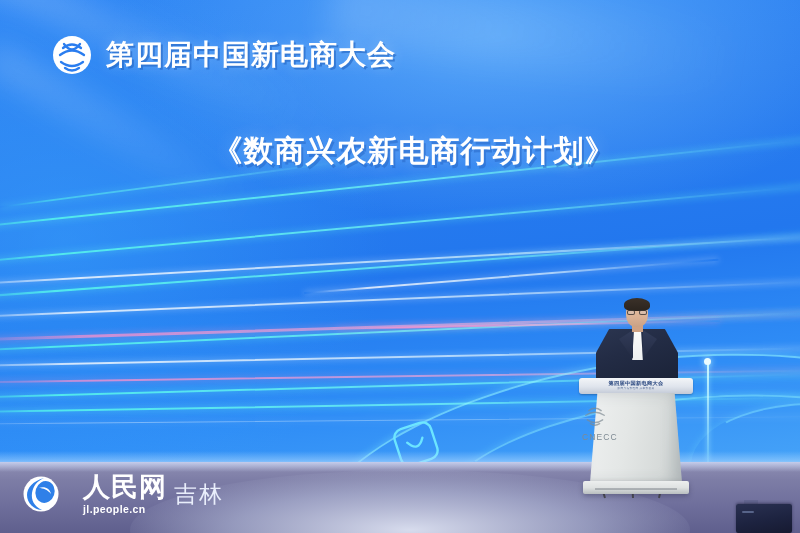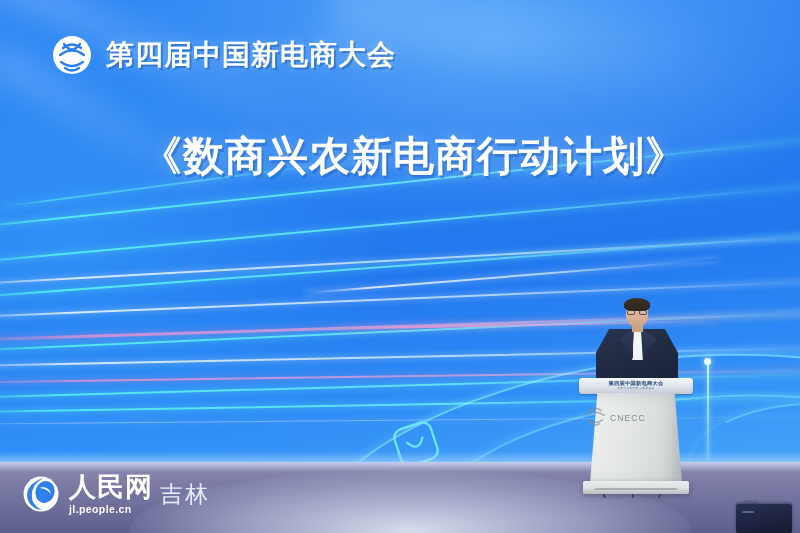--- a/index.html
+++ b/index.html
@@ -94,21 +94,21 @@
     white-space:nowrap; line-height:1; margin-top:1.6px;
   }
   .podium-body{
     position:absolute; left:8px; top:15px; width:92px; height:90px;
     background:linear-gradient(100deg,#eef0f0 0%, #e4e7e6 40%, #d6dad9 78%, #c4c9c9 100%);
     clip-path:polygon(8% 0%, 92% 0%, 100% 100%, 0% 100%);
     box-shadow:inset -8px 0 14px rgba(120,130,135,.28);
   }
   .podium-logo{
     position:absolute; left:0; right:0; top:28px;
-    display:flex; flex-direction:row; align-items:center; gap:2px;
+    display:flex; flex-direction:column; gap:2px;
   }
   .podium-logo svg{ opacity:.68; }
   .podium-logo-text{
     font-size:8.5px; letter-spacing:1.1px; color:#7e8a93; font-weight:500;
   }
   .podium-base{
     position:absolute; left:1px; top:103px; width:106px; height:13px;
     background:linear-gradient(180deg,#eceeee 0%, #dfe2e2 50%, #b9bec0 100%);
     border-radius:2px; box-shadow:0 2px 5px rgba(40,40,70,.35);
   }
@@ -184,30 +184,30 @@
   .title-block{
     position:absolute; left:0; right:0; top:128px;
     text-align:center;
   }
   .title-line1{
     font-size:37px; font-weight:bold; color:#fff; letter-spacing:20px;
     text-indent:20px; line-height:1.15;
     text-shadow:2px 3px 0 rgba(35,100,195,.5), 0 0 18px rgba(255,255,255,.28);
   }
   .title-line2{
-    font-size:41px; font-weight:bold; color:#fff; letter-spacing:1px;
+    font-size:30px; font-weight:bold; color:#fff; letter-spacing:1px;
     margin-top:6px; line-height:1.1;
     text-shadow:2px 3px 0 rgba(35,100,195,.5), 0 0 18px rgba(255,255,255,.28);
     padding-left:28px;
   }
 
   
   .watermark{
     position:absolute; left:22px; top:474px;
-    display:flex; align-items:center; gap:9px;
+    display:flex; align-items:center; gap:23px;
   }
   .wm-globe{ width:38px; height:38px; flex:0 0 auto; }
   .wm-textwrap{ display:flex; align-items:flex-end; gap:7px; }
   .wm-col{ display:flex; flex-direction:column; }
   .wm-cn{
     font-size:27px; font-weight:bold; color:#fff; line-height:1;
     letter-spacing:1px;
   }
   .wm-url{
     font-size:10.5px; font-weight:bold; color:#fff; letter-spacing:.4px;

